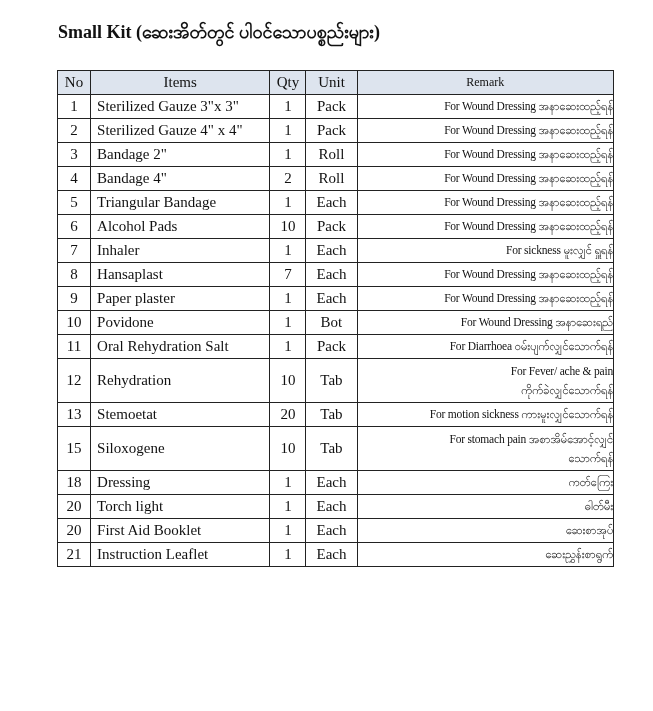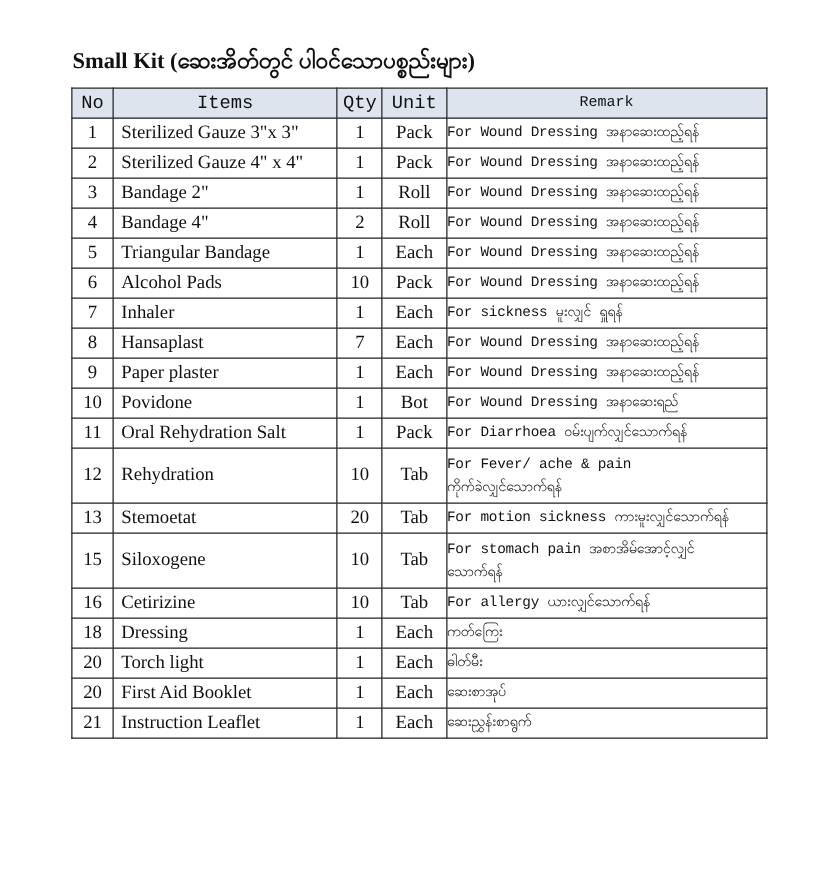--- a/index.html
+++ b/index.html
@@ -10,21 +10,21 @@
   body {
     width: 653px;
     height: 711px;
     position: relative;
     overflow: hidden;
     color: #111;
   }
   .title {
     position: absolute;
     left: 58px;
-    top: 36px;
+    top: 20px;
     font-family: "Liberation Serif", serif;
     font-weight: bold;
     font-size: 18px;
     color: #111;
     white-space: nowrap;
   }
   table.kit {
     position: absolute;
     left: 57px;
     top: 70px;
@@ -35,21 +35,21 @@
   table.kit td, table.kit th {
     border: 1px solid #222;
     padding: 0;
     height: 23px;
     line-height: 23px;
     vertical-align: middle;
   }
   table.kit th {
     background: #dde4ee;
     font-weight: normal;
-    font-family: Liberation Mono, monospace;
+    font-family: Liberation Serif, serif;
     font-size: 15px;
     text-align: center;
   }
   table.kit th.remark-h {
     font-size: 12px;
   }
   table.kit tr.tall td {
     height: 43px;
   }
   .c-no { width: 33px; }
@@ -64,22 +64,22 @@
   }
   td.item {
     text-align: left;
     padding-left: 6px !important;
     font-family: "Liberation Serif", serif;
     font-size: 15px;
     white-space: nowrap;
     overflow: hidden;
   }
   td.remark {
-    text-align: left;
-    font-family: Liberation Mono, monospace;
+    text-align: right;
+    font-family: Liberation Serif, serif;
     font-size: 11.5px;
     letter-spacing: -0.2px;
   }
   tr.tall td.remark {
     line-height: 19px;
   }
 </style>
 </head>
 <body>
 
@@ -201,27 +201,20 @@
         <td class="no">15</td>
         <td class="item">Siloxogene</td>
         <td class="qty">10</td>
         <td class="unit">Tab</td>
         <td class="remark">
           <div>For stomach pain အစာအိမ်အောင့်လျှင်</div>
           <div>သောက်ရန်</div>
         </td>
       </tr>
       <tr>
-        <td class="no">16</td>
-        <td class="item">Cetirizine</td>
-        <td class="qty">10</td>
-        <td class="unit">Tab</td>
-        <td class="remark">For allergy ယားလျှင်သောက်ရန်</td>
-      </tr>
-      <tr>
         <td class="no">18</td>
         <td class="item">Dressing</td>
         <td class="qty">1</td>
         <td class="unit">Each</td>
         <td class="remark">ကတ်ကြေး</td>
       </tr>
       <tr>
         <td class="no">20</td>
         <td class="item">Torch light</td>
         <td class="qty">1</td>

